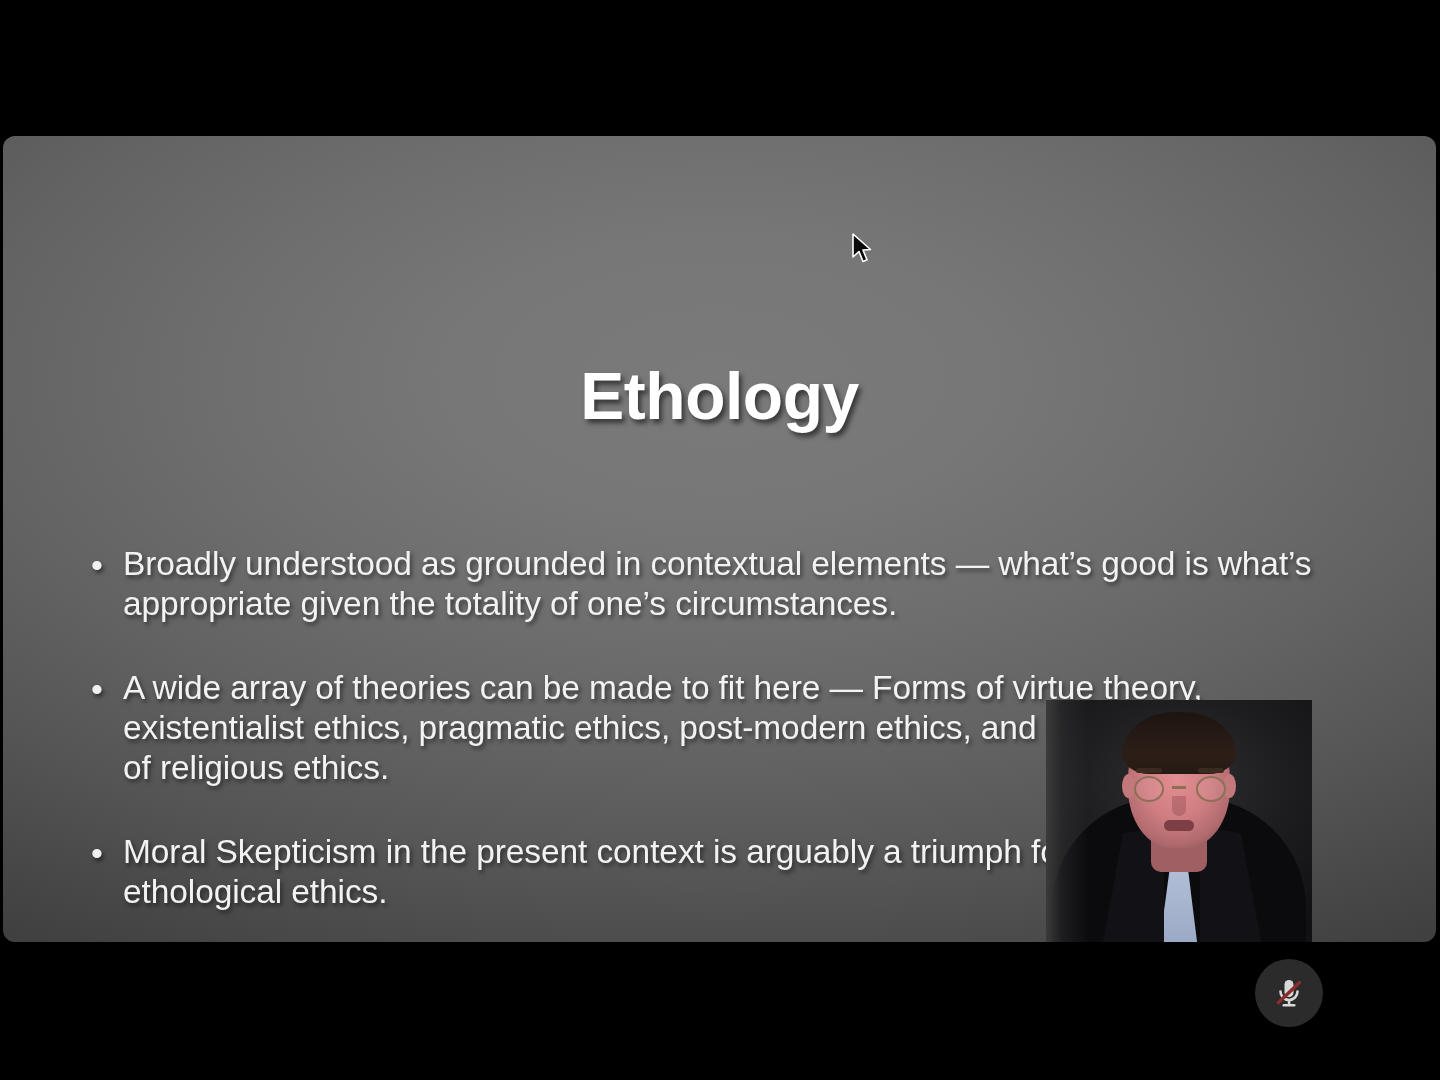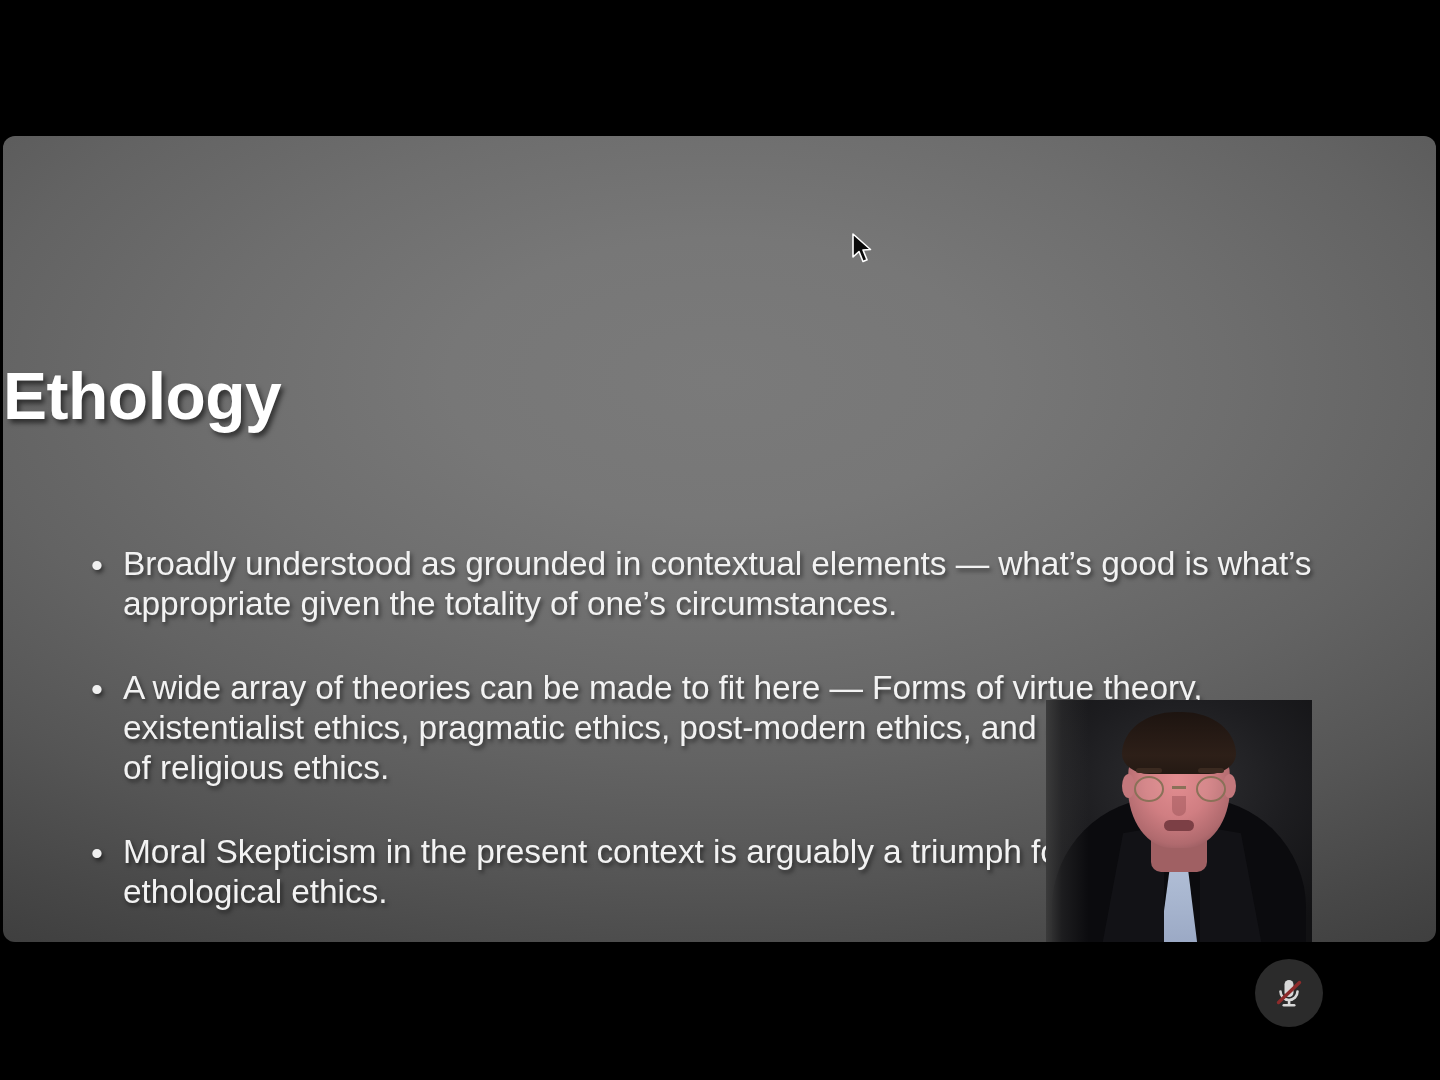--- a/index.html
+++ b/index.html
@@ -52,20 +52,21 @@
         #2a2a2a 100%);
     z-index: 10;
   }
 
   
   #slide-title {
     position: absolute;
     top: 222px;
     left: 0;
     width: 100%;
+    text-align: center;
     font-size: 66px;
     font-weight: bold;
     color: #ffffff;
     letter-spacing: -0.5px;
     text-shadow: 3px 4px 5px rgba(0,0,0,0.55);
     z-index: 12;
   }
 
   
   #bullet-list {

